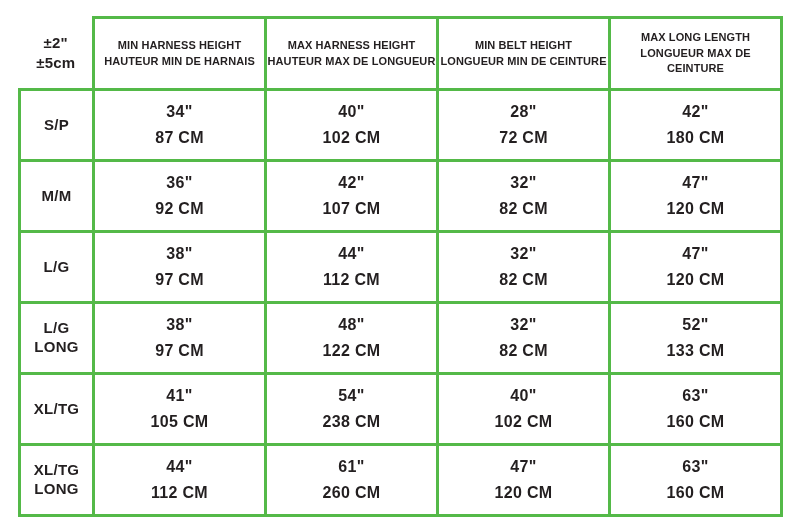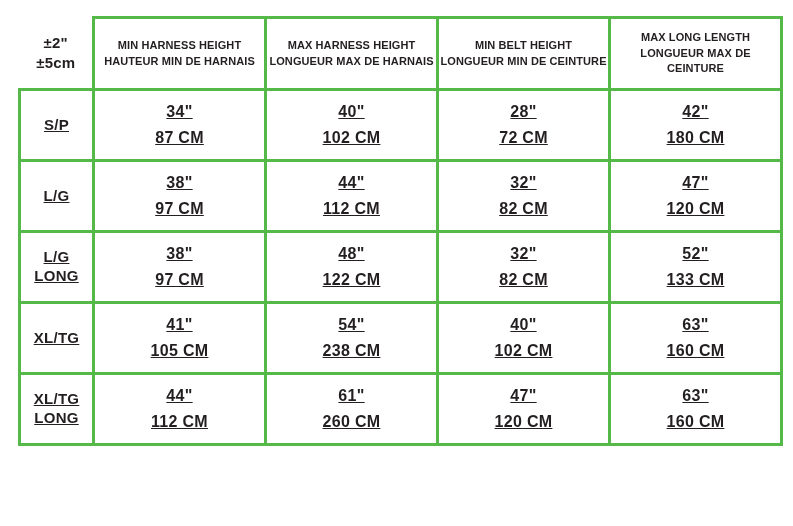--- a/index.html
+++ b/index.html
@@ -28,21 +28,21 @@
   .size-table col.c-size { width: 74px; }
   .size-table col.c-data { width: 172px; }
   .size-table th, .size-table td {
     border: 3px solid #54b948;
     text-align: center;
     vertical-align: middle;
     background: #ffffff;
     padding: 0;
   }
   .size-table tr.header-row { height: 72px; }
-  .size-table tr.data-row  { height: 71px; text-decoration: underline; }
+  .size-table tr.data-row  { height: 71px; }
   td.corner-cell { border: none; background: transparent; }
   .tolerance-note {
     font-size: 15px;
     font-weight: bold;
     line-height: 1.3;
     white-space: pre-line;
     letter-spacing: 0.2px;
   }
   .hdr-en, .hdr-fr {
     display: block;
@@ -84,21 +84,21 @@
       <td class="corner-cell">
         <div class="tolerance-note">±2"
 ±5cm</div>
       </td>
       <th>
         <span class="hdr-en">MIN HARNESS HEIGHT</span>
         <span class="hdr-fr">HAUTEUR MIN DE HARNAIS</span>
       </th>
       <th>
         <span class="hdr-en">MAX HARNESS HEIGHT</span>
-        <span class="hdr-fr">LONGUEUR MAX DE HARNAIS</span>
+        <span class="hdr-fr">HAUTEUR MAX DE LONGUEUR</span>
       </th>
       <th>
         <span class="hdr-en">MIN BELT HEIGHT</span>
         <span class="hdr-fr">LONGUEUR MIN DE CEINTURE</span>
       </th>
       <th>
         <span class="hdr-en">MAX LONG LENGTH</span>
         <span class="hdr-fr">LONGUEUR MAX DE CEINTURE</span>
       </th>
     </tr>
@@ -116,20 +116,39 @@
       <td>
             <span class="val-in">28"</span>
             <span class="val-cm">72 CM</span>
           </td>
       <td>
             <span class="val-in">42"</span>
             <span class="val-cm">180 CM</span>
           </td>
     </tr>
 
+    <tr class="data-row">
+      <th><span class="size-label">M/M</span></th>
+      <td>
+            <span class="val-in">36"</span>
+            <span class="val-cm">92 CM</span>
+          </td>
+      <td>
+            <span class="val-in">42"</span>
+            <span class="val-cm">107 CM</span>
+          </td>
+      <td>
+            <span class="val-in">32"</span>
+            <span class="val-cm">82 CM</span>
+          </td>
+      <td>
+            <span class="val-in">47"</span>
+            <span class="val-cm">120 CM</span>
+          </td>
+    </tr>
 
     <tr class="data-row">
       <th><span class="size-label">L/G</span></th>
       <td>
             <span class="val-in">38"</span>
             <span class="val-cm">97 CM</span>
           </td>
       <td>
             <span class="val-in">44"</span>
             <span class="val-cm">112 CM</span>

